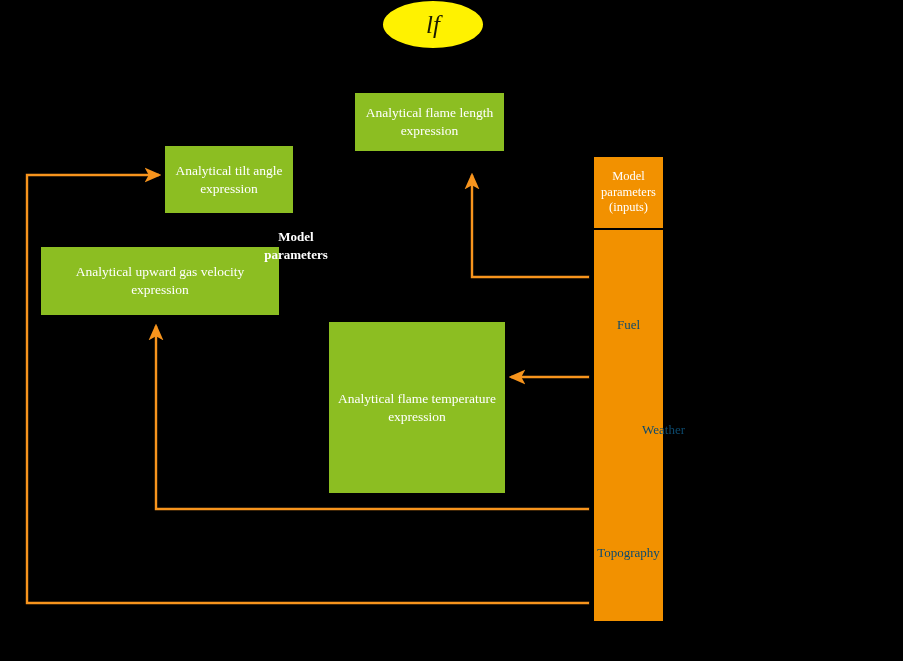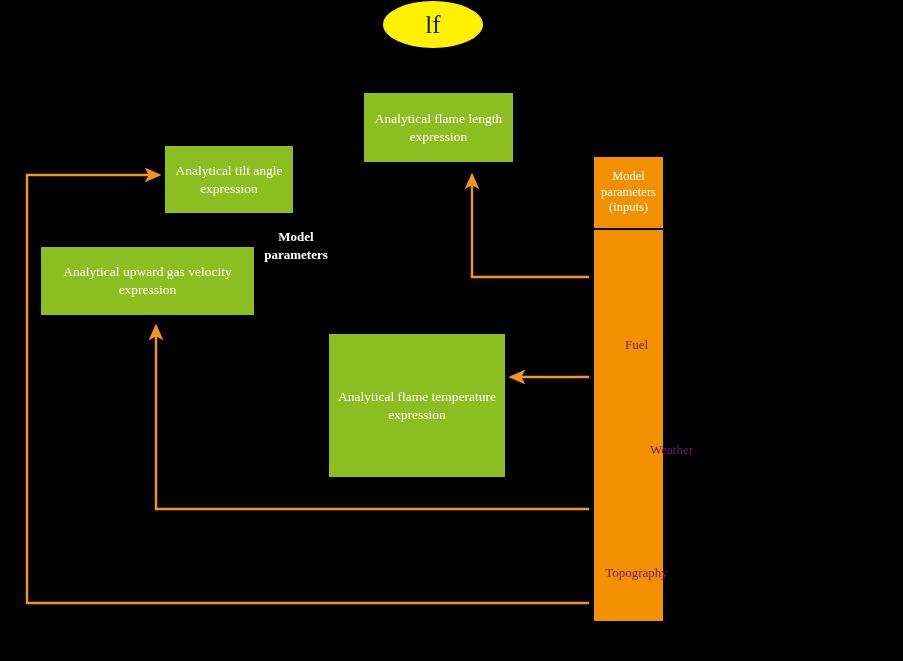--- a/index.html
+++ b/index.html
@@ -24,20 +24,21 @@
     width: 100px;
     height: 47px;
     border-radius: 50%;
     background: #FFF200;
     display: flex;
     align-items: center;
     justify-content: center;
   }
   .ellipse-node .label {
     font-family: "Liberation Serif", "DejaVu Serif", serif;
+    font-style: italic;
     font-size: 25px;
     color: #1a1a00;
     line-height: 1;
     letter-spacing: 0px;
   }
 
   
   .green-box {
     position: absolute;
     background: #8CBE22;
@@ -46,24 +47,24 @@
     justify-content: center;
     text-align: center;
     color: #ffffff;
     font-size: 13.5px;
     line-height: 1.3;
     padding: 0 8px;
     box-sizing: border-box;
   }
   .green-box .inner { display: block; width: 100%; }
 
-  #box-flame-length  { left: 355px; top: 93px;  width: 149px; height: 69px; margin-left: 9px; }
+  #box-flame-length  { left: 355px; top: 93px;  width: 149px; height: 58px; }
   #box-tilt-angle    { left: 165px; top: 146px; width: 128px; height: 67px; }
-  #box-gas-velocity  { left: 41px;  top: 247px; width: 213px; height: 68px; }
-  #box-flame-temp    { left: 329px; top: 322px; width: 176px; height: 143px; margin-top: 12px; }
+  #box-gas-velocity  { left: 41px;  top: 247px; width: 238px; height: 68px; }
+  #box-flame-temp    { left: 329px; top: 322px; width: 176px; height: 171px; }
 
   
   .center-label {
     position: absolute;
     left: 248px;
     top: 228px;
     width: 96px;
     text-align: center;
     color: #ffffff;
     font-size: 13px;
@@ -92,26 +93,25 @@
     display: flex;
     align-items: center;
     justify-content: center;
     text-align: center;
     color: #ffffff;
     font-size: 12.5px;
     line-height: 1.25;
   }
   .orange-seg {
     position: absolute;
-    left: 8px;
+    left: 0;
     width: 100%;
     text-align: center;
-    color: #701a75;
+    color: #0c4a6e;
     font-size: 13px;
-    margin-top: 20px;
   }
   #seg-fuel       { top: 160px; }
   #seg-weather    { top: 265px; padding-left: 35px; }
   #seg-topography { top: 388px; }
 
   
   #connectors {
     position: absolute;
     left: 0;
     top: 0;

